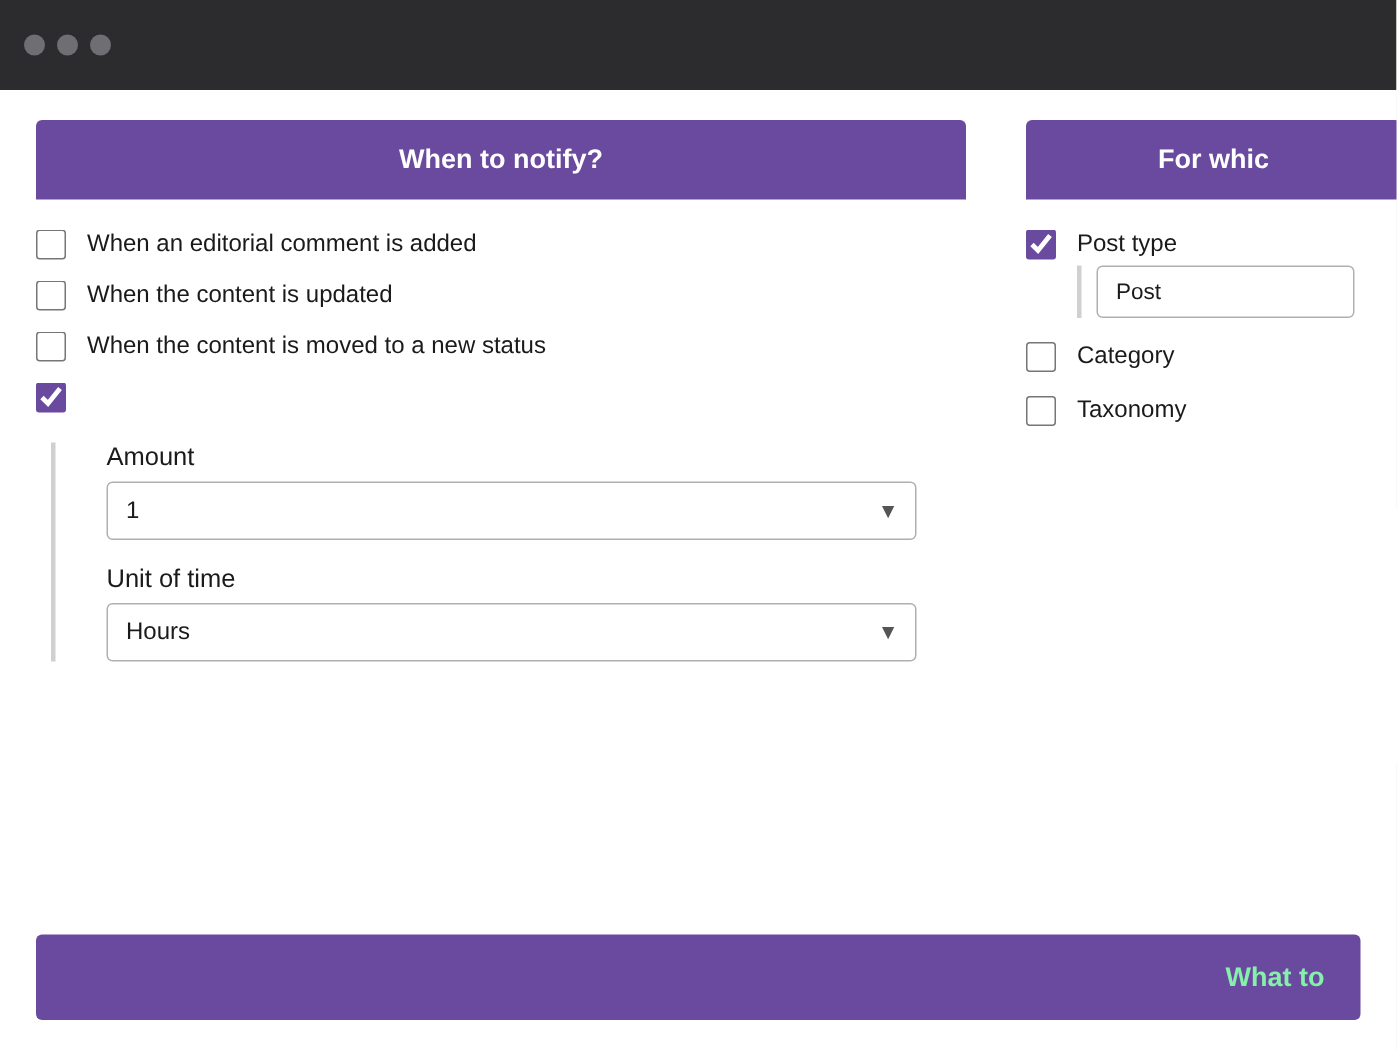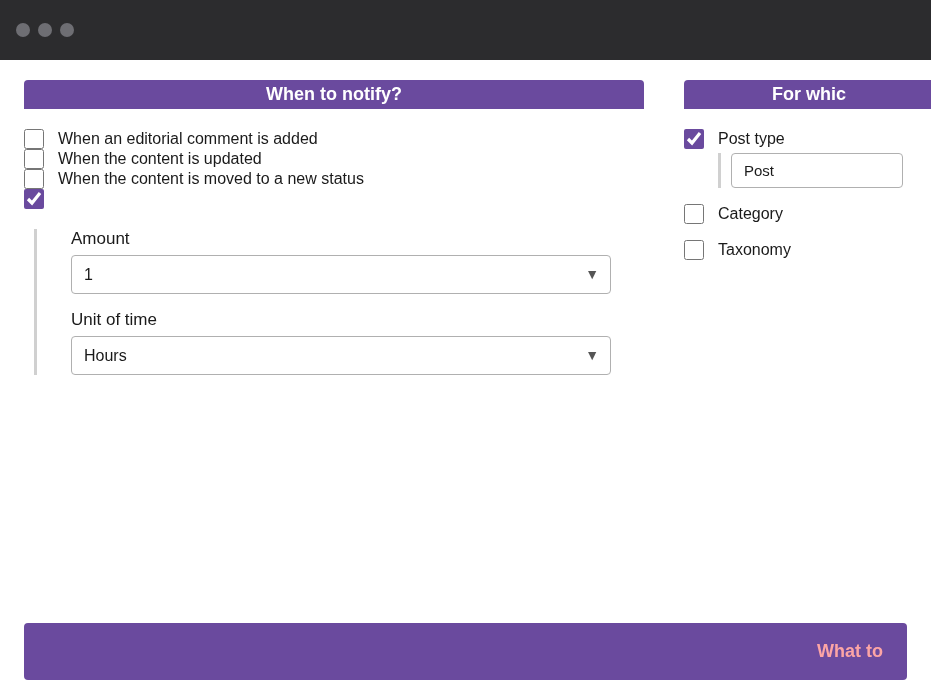--- a/index.html
+++ b/index.html
@@ -55,29 +55,29 @@
       flex: 1;
       min-width: 250px;
     }
 
     .panel-header {
       background: #6a4a9e;
       color: white;
       font-weight: 700;
       font-size: 18px;
       text-align: center;
-      padding: 4px 20px;
+      padding: 16px 20px;
       border-radius: 4px 4px 0 0;
       margin-bottom: 16px;
     }
 
     .checkbox-list {
       display: flex;
       flex-direction: column;
-      gap: 0;
+      gap: 14px;
       padding: 4px 0;
     }
 
     .checkbox-item {
       display: flex;
       align-items: center;
       gap: 14px;
       font-size: 16px;
       color: #1a1a1a;
     }
@@ -165,21 +165,21 @@
       border-radius: 4px;
       padding: 8px 12px;
       font-size: 15px;
       width: 172px;
       color: #1a1a1a;
     }
 
     .bottom-panel {
       margin-top: 20px;
       background: #6a4a9e;
-      color: #fca5a5;
+      color: #86efac;
       font-weight: 700;
       font-size: 18px;
       text-align: right;
       padding: 18px 24px;
       border-radius: 4px;
     }
   </style>
 </head>
 <body>
 

